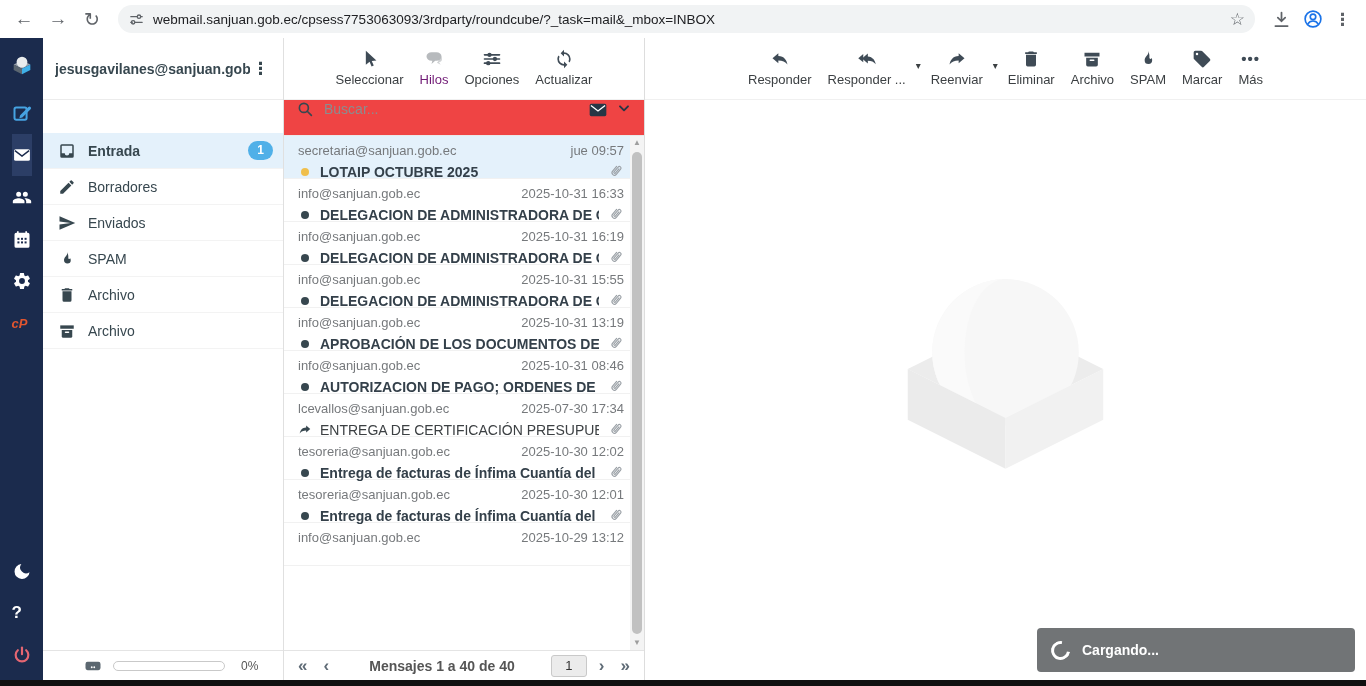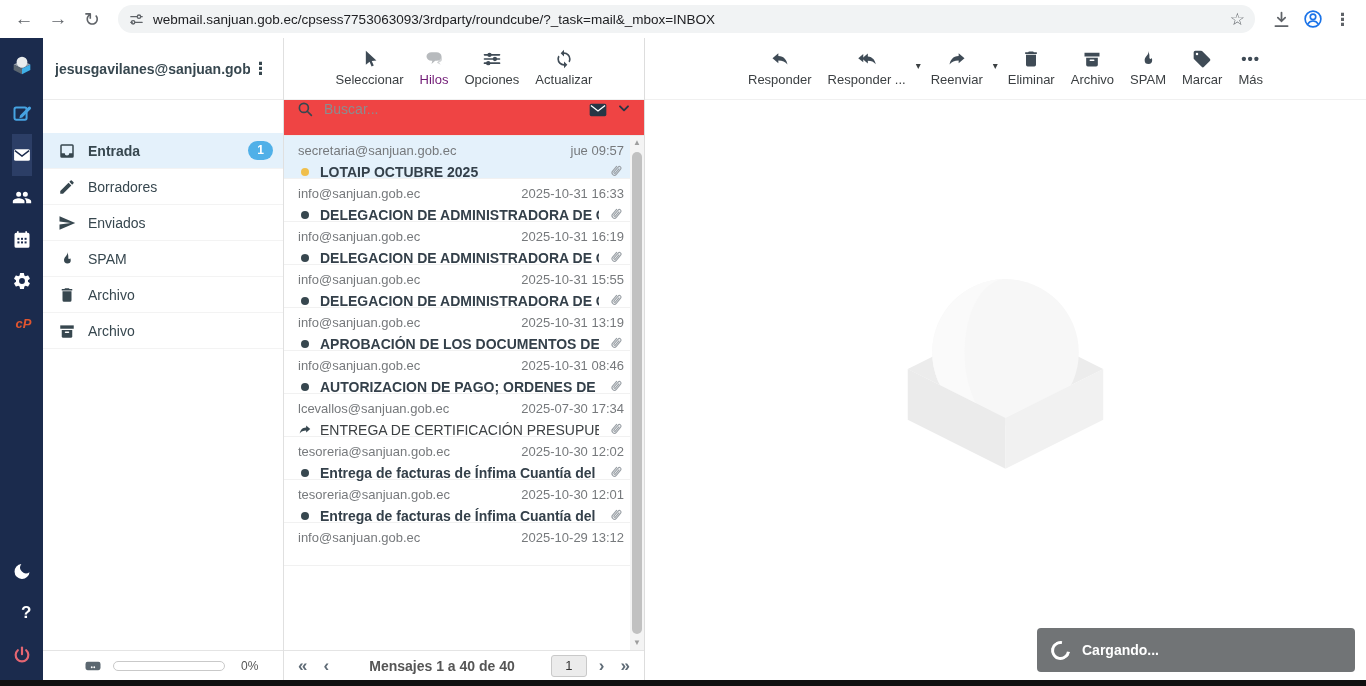--- a/index.html
+++ b/index.html
@@ -15,21 +15,21 @@
   .chrome-right{display:flex;align-items:center;gap:10px;padding:0 4px;}
   .star-glyph{font-size:17px;color:#5f6368;}
   .kebab{font-size:17px;color:#5f6368;font-weight:bold;letter-spacing:1px;}
 
   
   .app{display:flex;height:642px;background:#fff;}
   .bottom-strip{height:6px;background:#101010;}
 
   
   .rail{width:43px;background:#1b2b4d;display:flex;flex-direction:column;align-items:center;flex-shrink:0;}
-  .rail-item{width:20px;height:42px;display:flex;align-items:center;justify-content:flex-end;color:#fff;}
+  .rail-item{width:20px;height:42px;display:flex;align-items:center;justify-content:flex-start;color:#fff;}
   .rail-item.logo{height:54px;}
   .rail-item.selected{background:#2c3e66;}
   .rail-item.compose{color:#46a3e2;}
   .rail-spacer{flex:1;}
   .cp-logo{color:#e0552f;font-style:italic;font-weight:800;font-size:13px;}
   .help-glyph{color:#fff;font-weight:800;font-size:17px;}
   .rail-item.power{color:#e56672;margin-bottom:4px;}
 
   
   .folder-panel{width:241px;background:#fff;border-right:1px solid #e0e0e0;display:flex;flex-direction:column;flex-shrink:0;}

